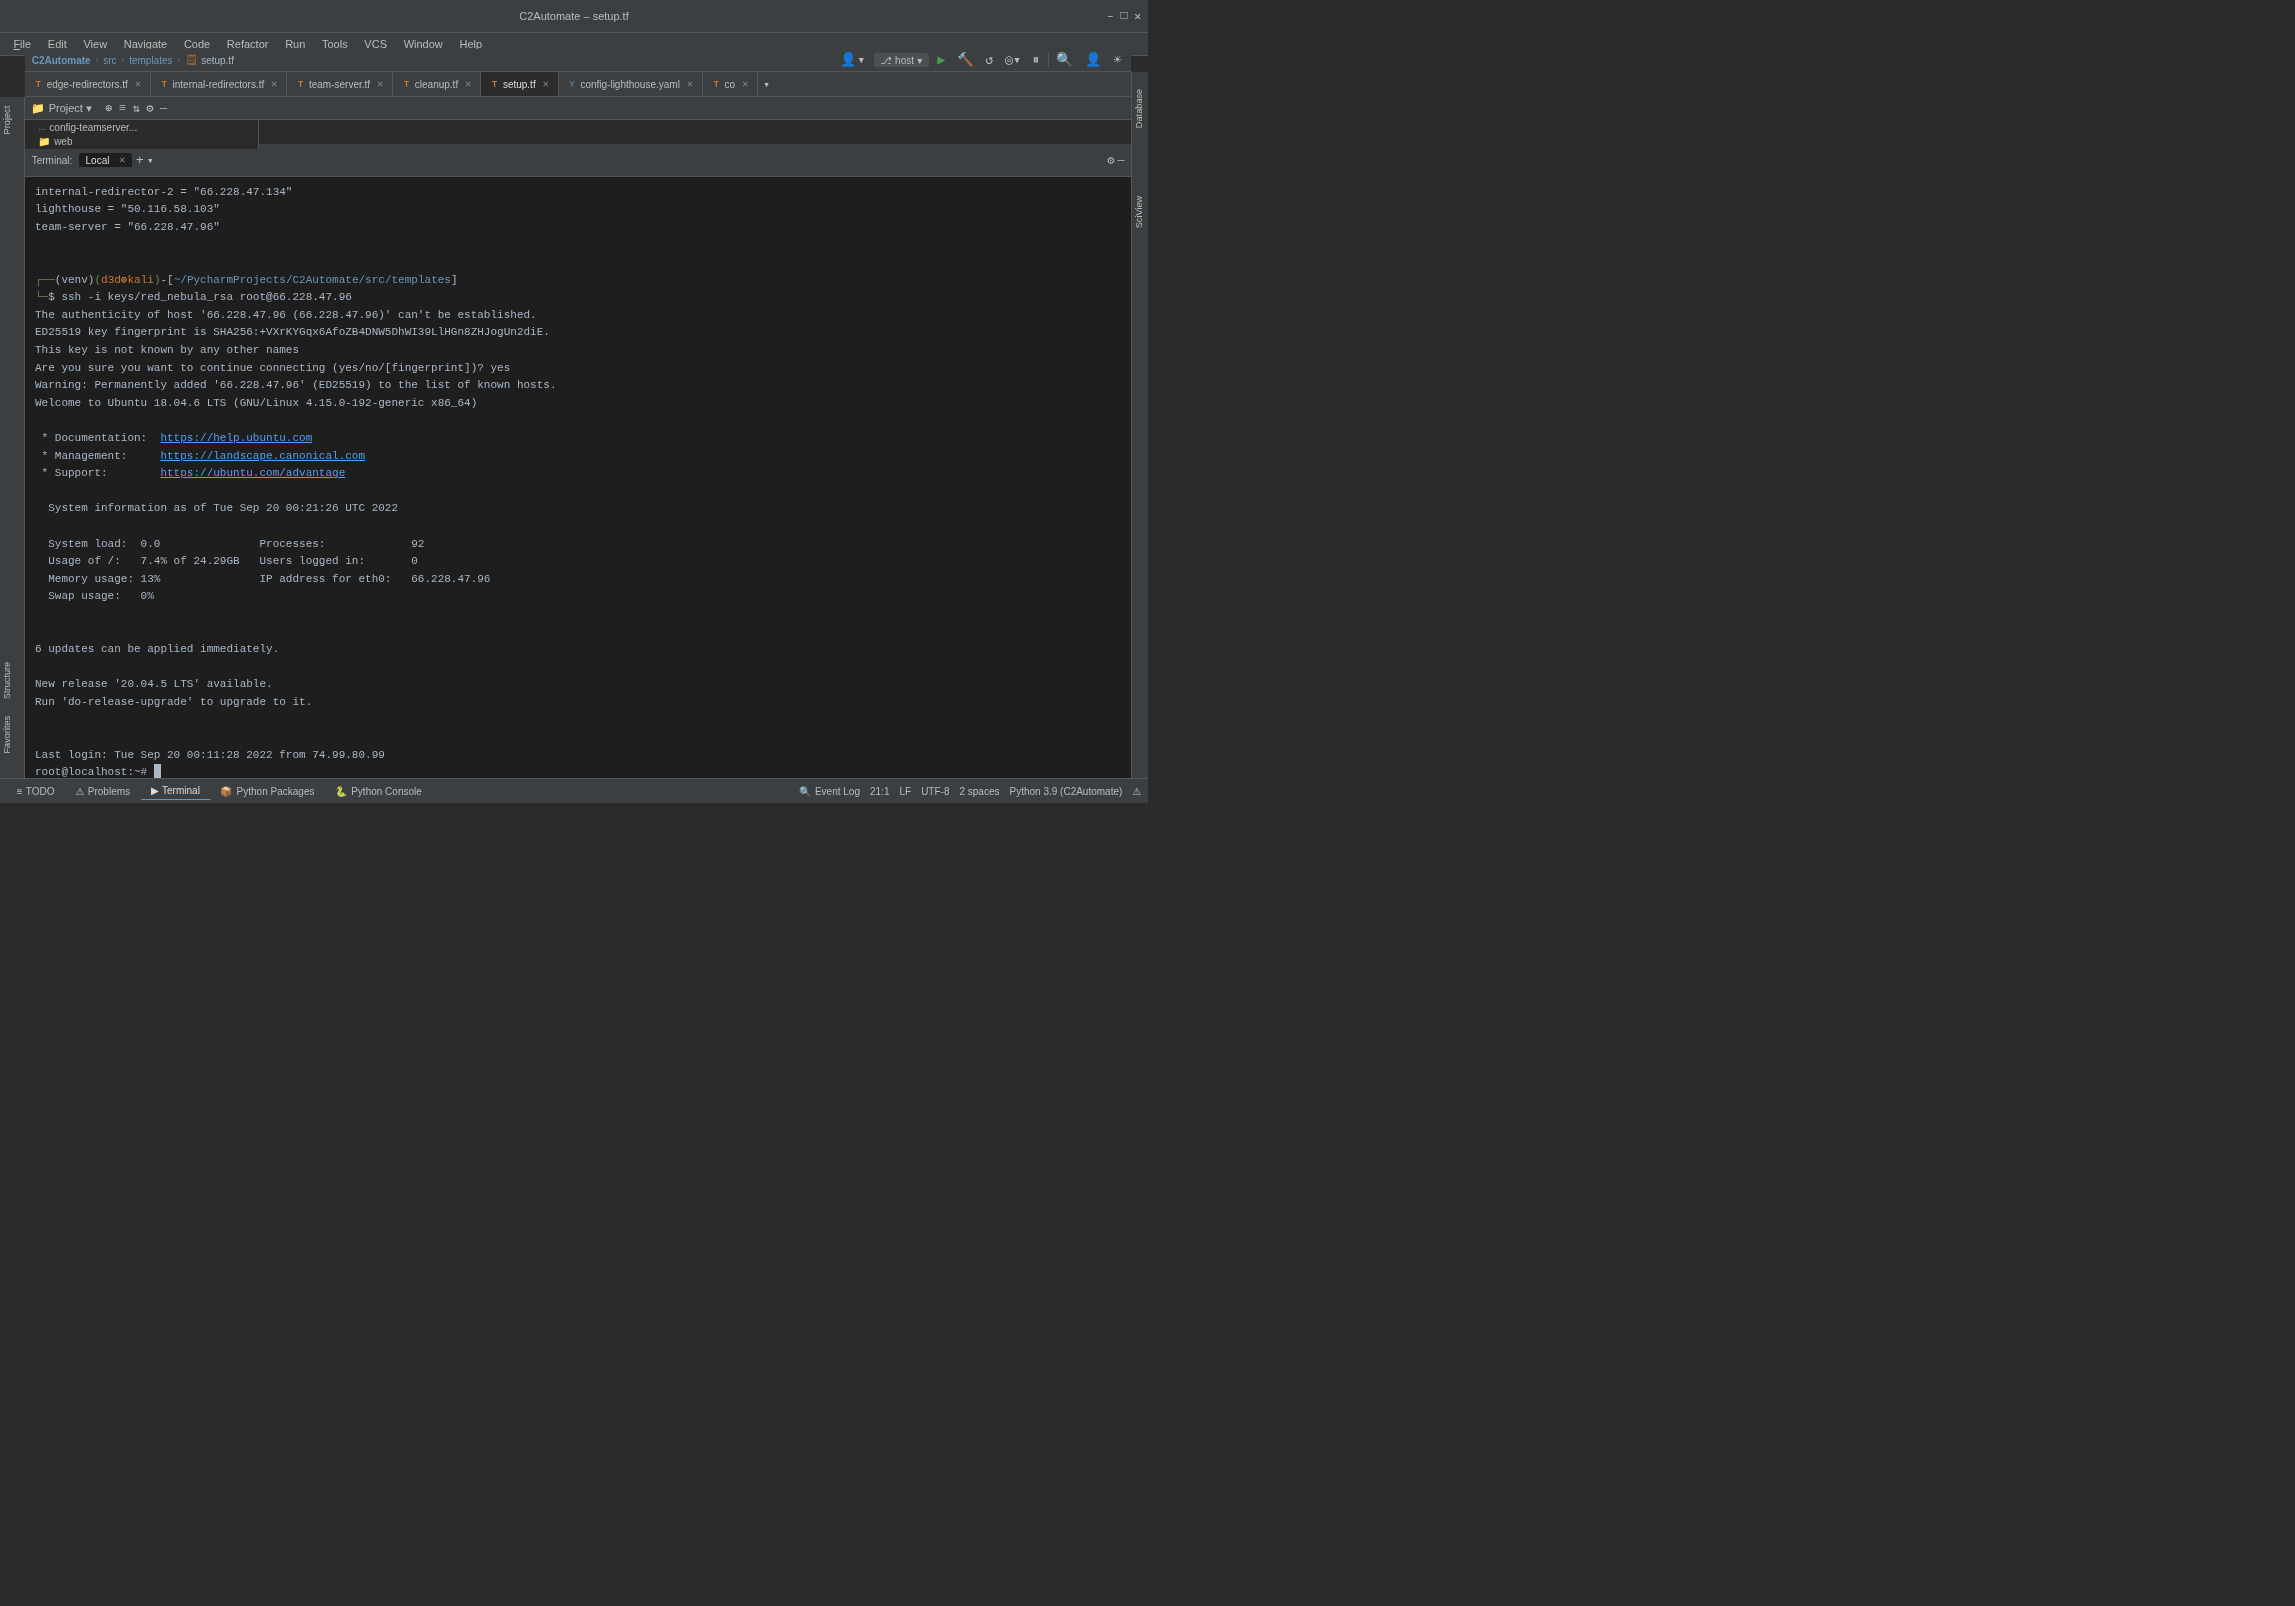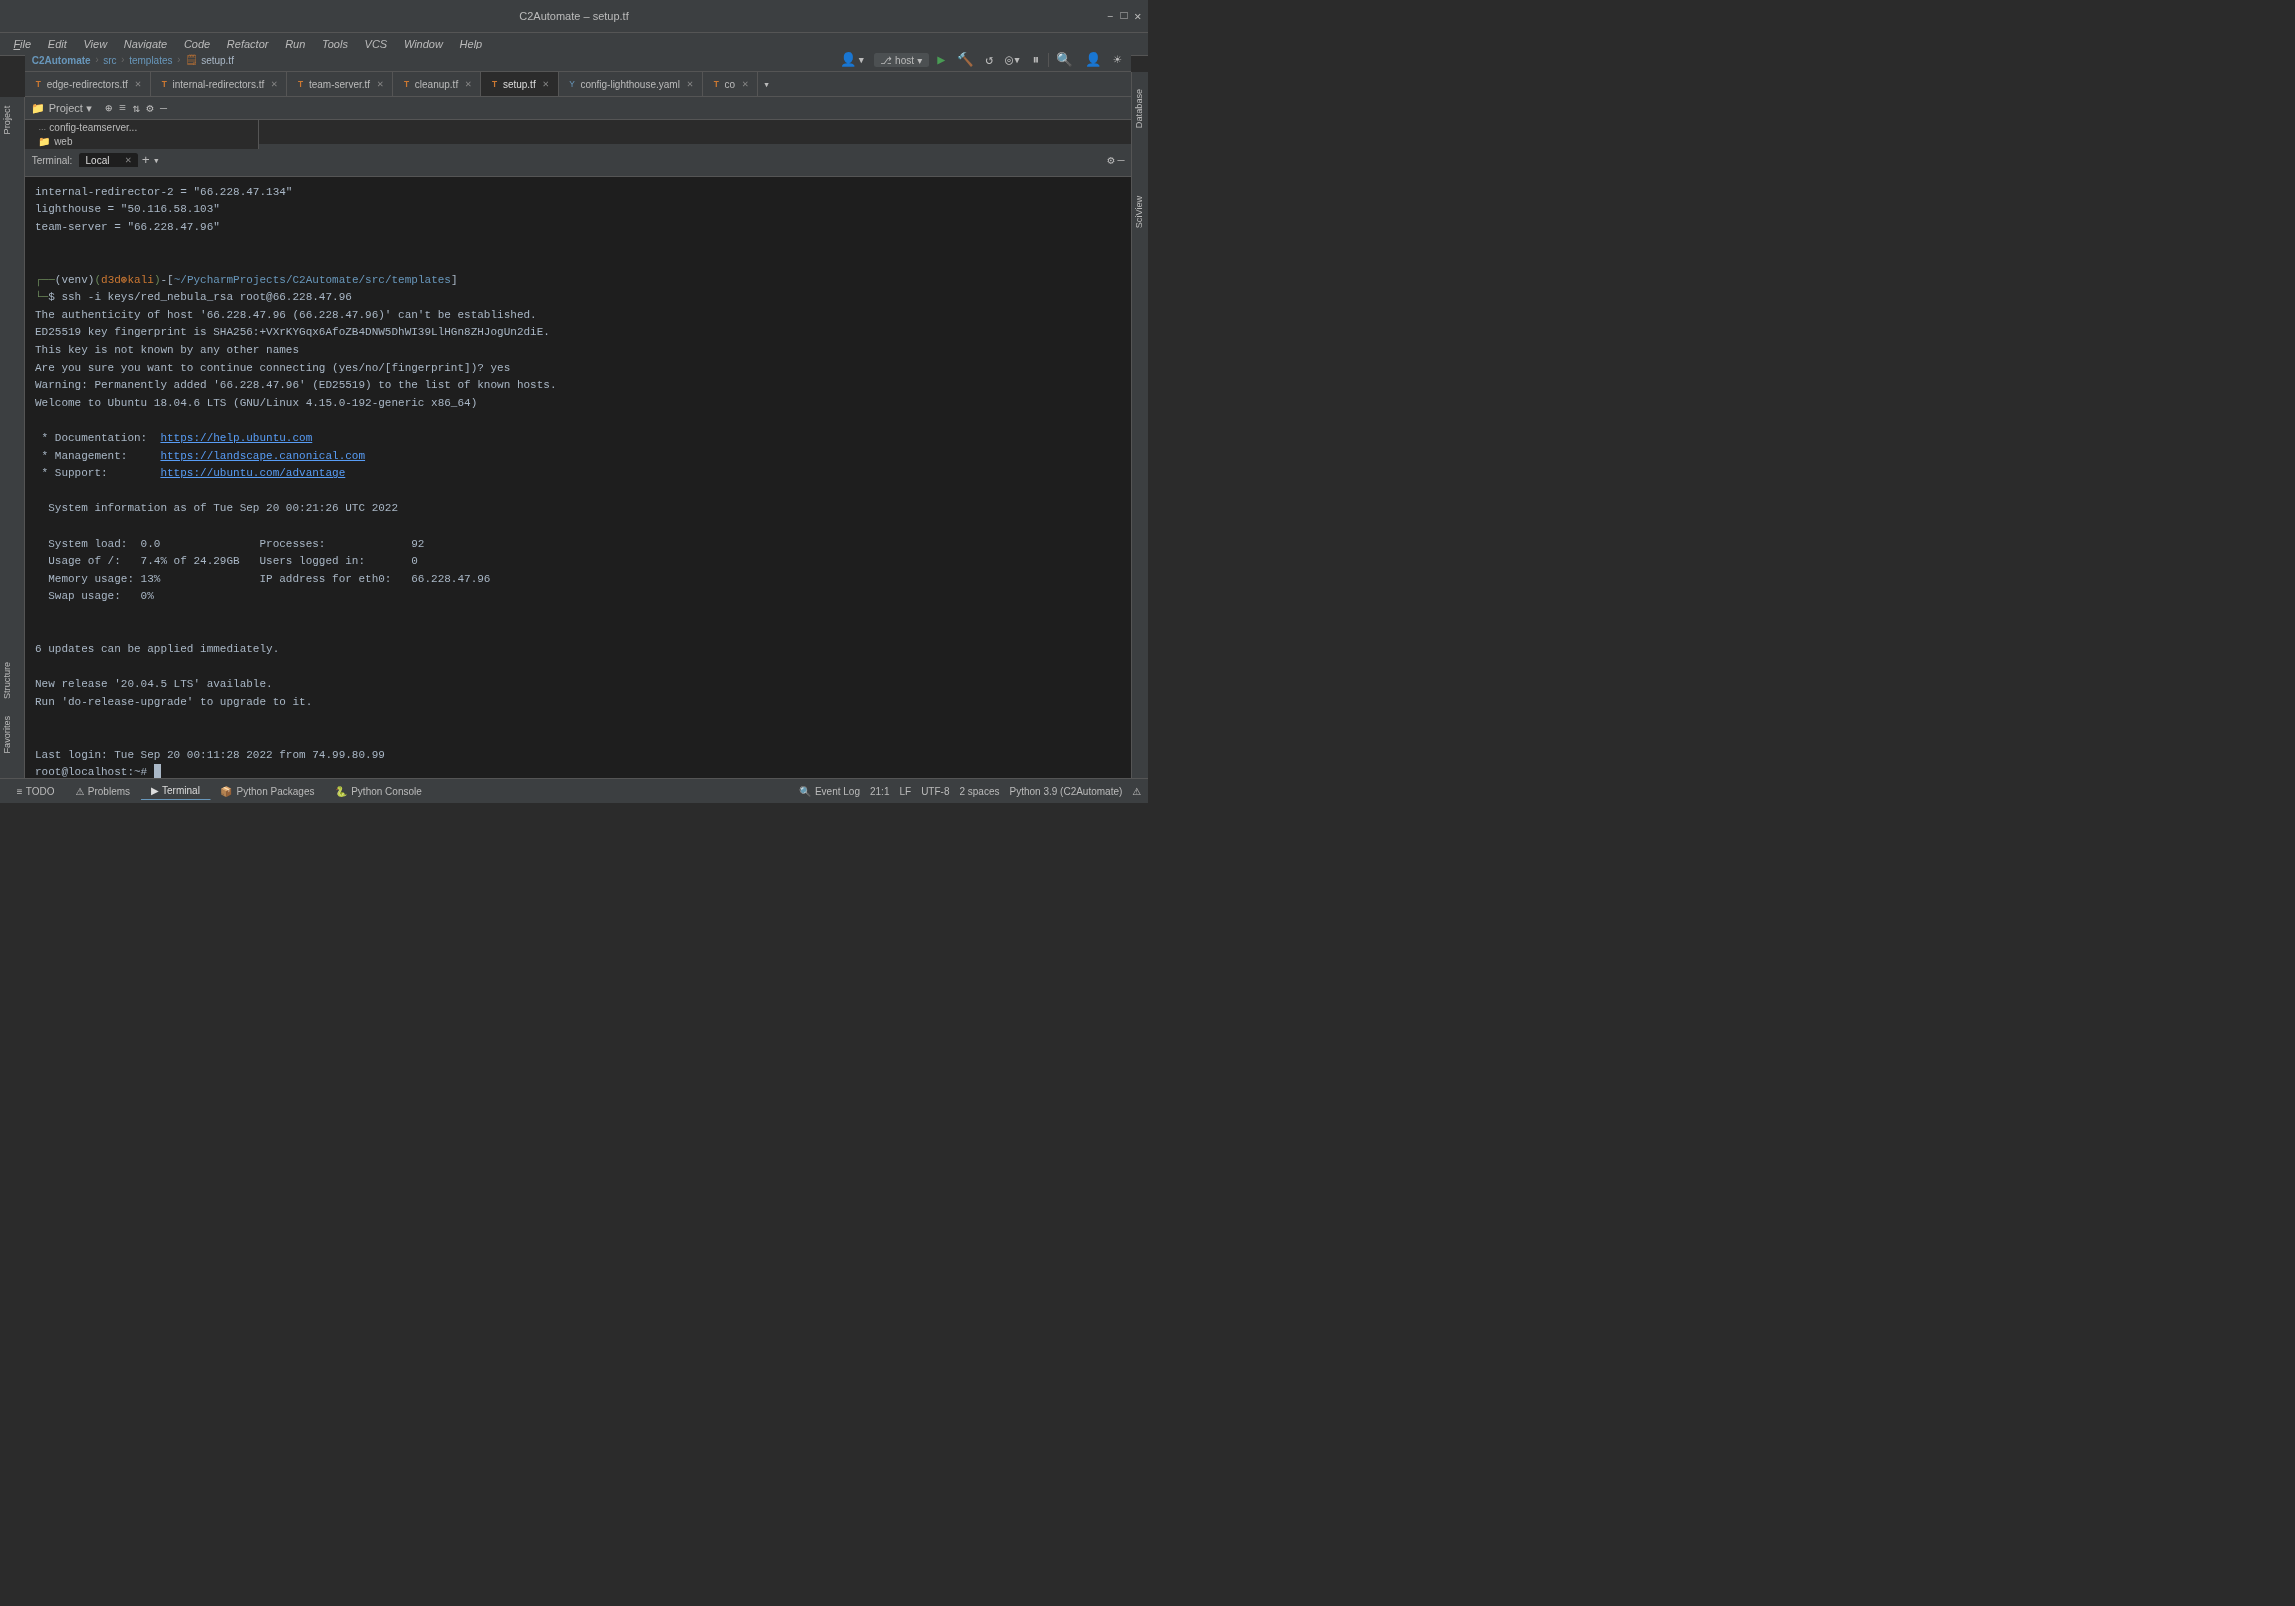--- a/index.html
+++ b/index.html
@@ -51,21 +51,20 @@
       padding: 0 6.7px;
       gap: 3.3px;
       border-bottom: 0.8px solid #555;
     }
     .menu-item {
       color: #bbb;
       font-family: Arial, sans-serif;
       font-size: 11px;
       padding: 1.7px 6.7px;
       cursor: pointer;
-      font-style: italic;
     }
     .menu-item span.underline { text-decoration: underline; }
 
     
     .breadcrumb-bar {
       background: #3c3f41;
       height: 17px;
       display: flex;
       align-items: center;
       padding: 0 6.7px;
@@ -212,21 +211,21 @@
     }
     .term-tab {
       font-family: Arial, sans-serif;
       font-size: 10px;
       color: #bbb;
       padding: 1.7px 6.7px;
       background: #2b2b2b;
       border-radius: 2.5px 2.5px 0 0;
       display: flex;
       align-items: center;
-      gap: 12px;
+      gap: 6px;
       cursor: pointer;
     }
     .term-tab.active { background: #1e1e1e; color: #ddd; }
     .term-add { color: #bbb; cursor: pointer; font-size: 13.4px; }
     .term-dropdown { color: #bbb; cursor: pointer; }
     .term-settings { margin-left: auto; display: flex; gap: 3.3px; }
     .term-settings span { color: #bbb; cursor: pointer; font-size: 11.7px; }
 
     
     .terminal-content {

